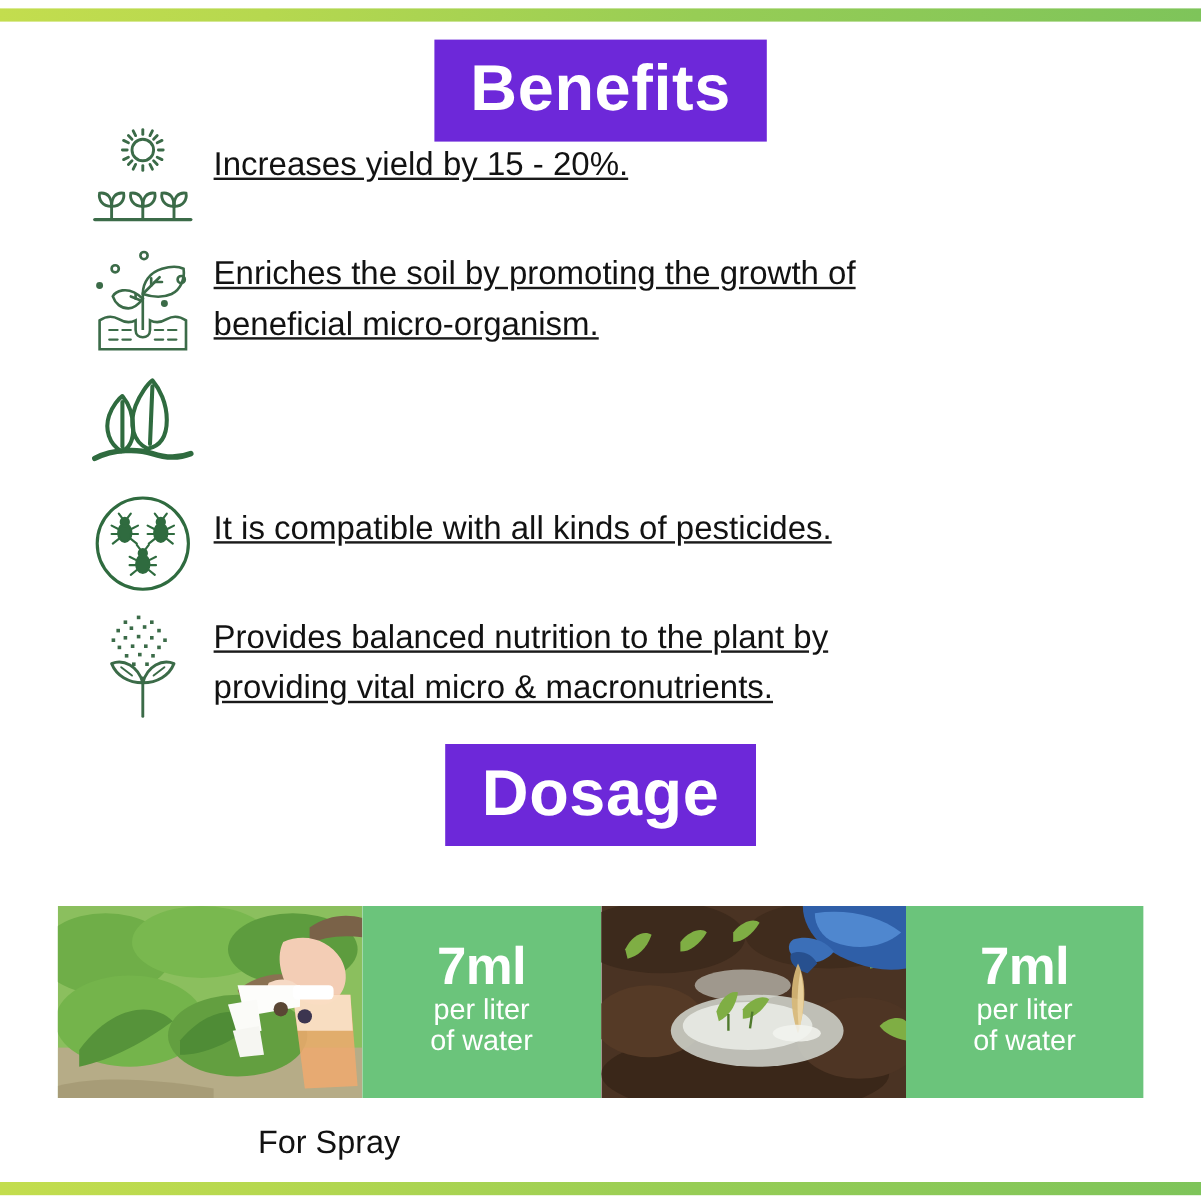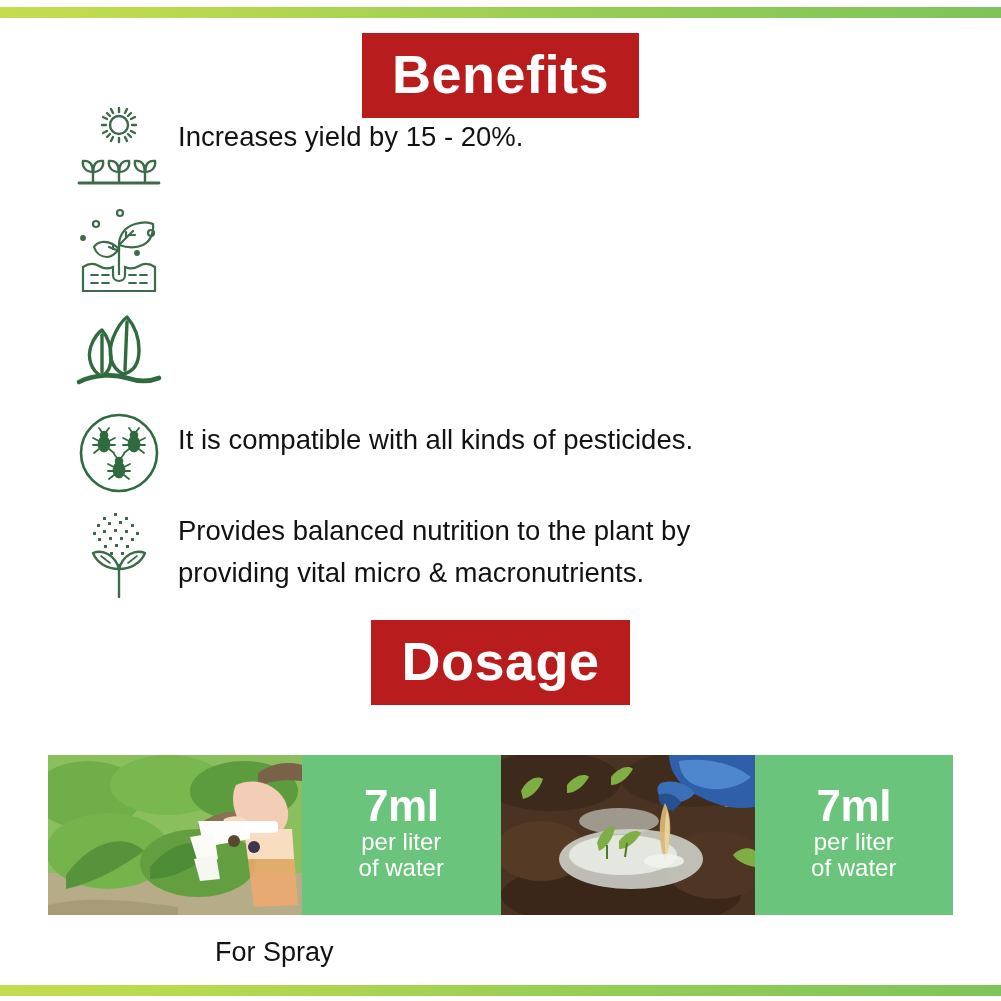--- a/index.html
+++ b/index.html
@@ -30,35 +30,36 @@
 
   
   .badge-wrap {
     position: absolute;
     left: 0;
     width: 1001px;
     text-align: center;
   }
   .badge {
     display: inline-block;
-    background: #b91c1c;
+    background: #6d28d9;
     color: #ffffff;
     font-size: 54px;
     line-height: 1;
     font-weight: 700;
     letter-spacing: 0.5px;
     padding: 14px 30px 17px 30px;
   }
 
   
   .benefits {
     position: absolute;
     left: 60px;
     top: 104px;
     width: 900px;
+    text-decoration: underline;
   }
   .benefit-row {
     display: flex;
     align-items: flex-start;
     margin-bottom: 9px;
   }
   .benefit-icon {
     flex: 0 0 118px;
     height: 92px;
     display: flex;
@@ -198,20 +199,22 @@
           <line x1="58" y1="78" x2="65" y2="78"></line>
           <line x1="69" y1="78" x2="76" y2="78"></line>
         </g>
         <circle cx="49" cy="8" r="3"></circle>
         <circle cx="25" cy="19" r="3"></circle>
         <circle cx="80" cy="28" r="3"></circle>
         <circle cx="12" cy="33" r="1.8" fill="#3b6b48"></circle>
         <circle cx="66" cy="48" r="1.8" fill="#3b6b48"></circle>
       </svg>
     </div>
+    <div class="benefit-text">Enriches the soil by promoting the growth of
+beneficial micro-organism.</div>
   </div>
 
   <div class="benefit-row">
     <div class="benefit-icon">
       <svg width="96" height="80" viewBox="0 0 96 80" fill="none" stroke="#2f6b3f" stroke-width="3.4" stroke-linecap="round" stroke-linejoin="round">
         <path d="M52 62 C40 56 36 42 42 26 C46 16 52 8 56 5 C62 12 68 24 68 38 C68 52 62 60 52 62 Z"></path>
         <line x1="56" y1="10" x2="54" y2="58"></line>
         <path d="M30 64 C20 58 16 46 20 34 C23 26 28 20 31 18 C36 24 40 34 40 45 C40 56 36 62 30 64 Z"></path>
         <line x1="31" y1="23" x2="31" y2="60"></line>
         <path d="M8 70 C24 62 44 62 56 66 C68 70 78 70 88 66" stroke-width="4.6"></path>

